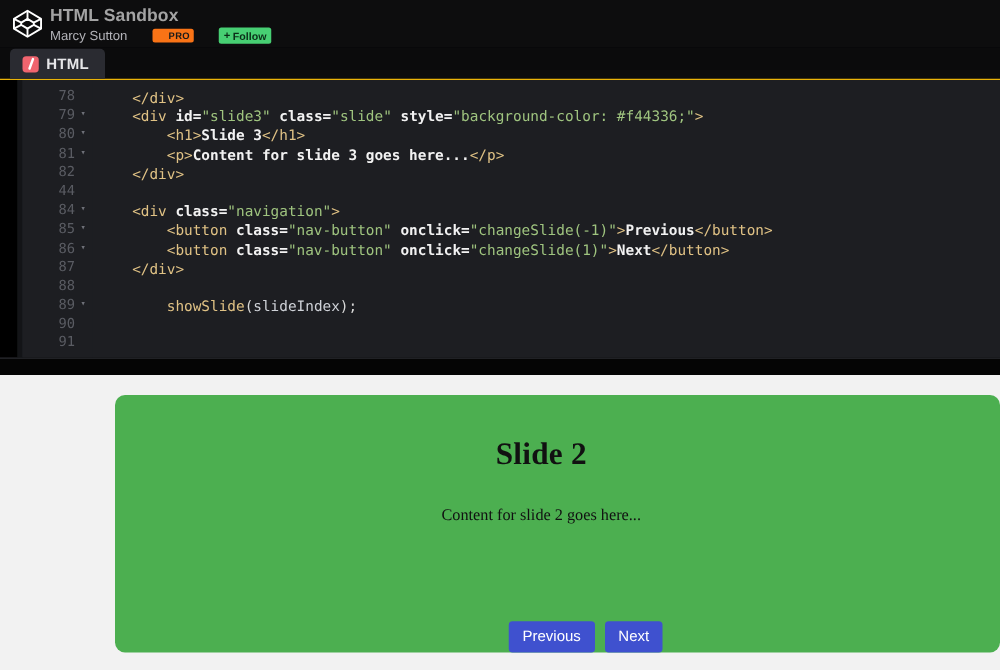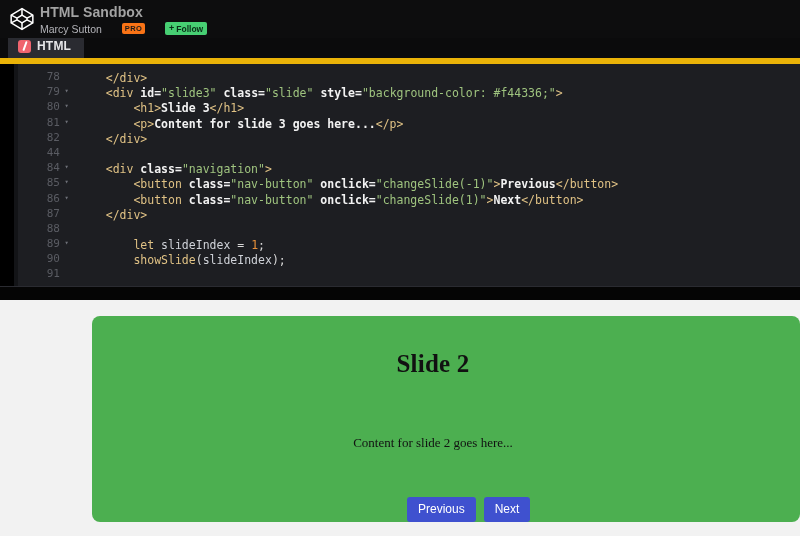--- a/index.html
+++ b/index.html
@@ -53,21 +53,21 @@
     color: #b3b3b8;
     font-size: 10.5px;
     line-height: 12px;
   }
   .pro-badge {
     background: #f97316;
     color: #1a1a1a;
     font-size: 7.5px;
     font-weight: bold;
     letter-spacing: .3px;
-    padding: 1px 3px 1px 3px;
+    padding: 1px 3px 1px 13px;
     border-radius: 2px;
     line-height: 9px;
   }
   .follow-btn {
     background: #47cf73;
     color: #0b2e18;
     font-size: 8.5px;
     font-weight: bold;
     padding: 1.5px 4px;
     border-radius: 2px;
@@ -81,21 +81,21 @@
   }
   .plus-glyph { font-size: 9px; font-weight: bold; line-height: 9px; }
 
   
   .tabs-row {
     height: 26px;
     background: #0b0b0c;
     display: flex;
     align-items: flex-end;
     padding-left: 8px;
-    border-bottom: 6px solid #eab308;
+    border-bottom: 1px solid #eab308;
   }
   .editor-tab {
     height: 24px;
     background: #2a2b31;
     display: flex;
     align-items: center;
     gap: 6px;
     padding: 0 13px 0 10px;
     border-radius: 4px 4px 0 0;
     cursor: pointer;
@@ -212,21 +212,20 @@
     left: 92px;
     right: 0;
     top: 16px;
     bottom: 14px;
     background: #4caf50;
     border-radius: 8px;
     display: flex;
     flex-direction: column;
     align-items: center;
     padding-top: 34px;
-    gap: 31px;
   }
   .slide-title {
     font-family: "Liberation Serif", serif;
     font-size: 25px;
     font-weight: bold;
     color: #111111;
     letter-spacing: .2px;
     margin-left: -26px;
   }
   .slide-body {
@@ -356,21 +355,20 @@
       <div class="code-line"><span class="t-punct">    </span><span class="t-tag">&lt;div </span><span class="t-attr">id=</span><span class="t-string">"slide3"</span><span class="t-punct"> </span><span class="t-attr">class=</span><span class="t-string">"slide"</span><span class="t-punct"> </span><span class="t-attr">style=</span><span class="t-string">"background-color: #f44336;"</span><span class="t-tag">&gt;</span></div>
       <div class="code-line"><span class="t-punct">        </span><span class="t-tag">&lt;h1&gt;</span><span class="t-text">Slide 3</span><span class="t-tag">&lt;/h1&gt;</span></div>
       <div class="code-line"><span class="t-punct">        </span><span class="t-tag">&lt;p&gt;</span><span class="t-text">Content for slide 3 goes here...</span><span class="t-tag">&lt;/p&gt;</span></div>
       <div class="code-line"><span class="t-punct">    </span><span class="t-tag">&lt;/div&gt;</span></div>
       <div class="code-line"><span class="t-punct"></span></div>
       <div class="code-line"><span class="t-punct">    </span><span class="t-tag">&lt;div </span><span class="t-attr">class=</span><span class="t-string">"navigation"</span><span class="t-tag">&gt;</span></div>
       <div class="code-line"><span class="t-punct">        </span><span class="t-tag">&lt;button </span><span class="t-attr">class=</span><span class="t-string">"nav-button"</span><span class="t-punct"> </span><span class="t-attr">onclick=</span><span class="t-string">"changeSlide(-1)"</span><span class="t-tag">&gt;</span><span class="t-text">Previous</span><span class="t-tag">&lt;/button&gt;</span></div>
       <div class="code-line"><span class="t-punct">        </span><span class="t-tag">&lt;button </span><span class="t-attr">class=</span><span class="t-string">"nav-button"</span><span class="t-punct"> </span><span class="t-attr">onclick=</span><span class="t-string">"changeSlide(1)"</span><span class="t-tag">&gt;</span><span class="t-text">Next</span><span class="t-tag">&lt;/button&gt;</span></div>
       <div class="code-line"><span class="t-punct">    </span><span class="t-tag">&lt;/div&gt;</span></div>
       <div class="code-line"><span class="t-punct"></span></div>
-      <div class="code-line"><span class="t-punct">        </span><span class="t-kw">let </span><span class="t-var">slideIndex</span><span class="t-punct"> = </span><span class="t-num">1</span><span class="t-punct">;</span></div>
       <div class="code-line"><span class="t-punct">        </span><span class="t-fn">showSlide</span><span class="t-punct">(</span><span class="t-var">slideIndex</span><span class="t-punct">);</span></div>
     </div>
 </div>
 
 <div class="pane-divider"></div>
 
 <div class="preview-pane">
   <div class="slide" id="slide" style="background-color: rgb(76, 175, 80);">
     <div class="slide-title">Slide 2</div>
     <div class="slide-body">Content for slide 2 goes here...</div>

